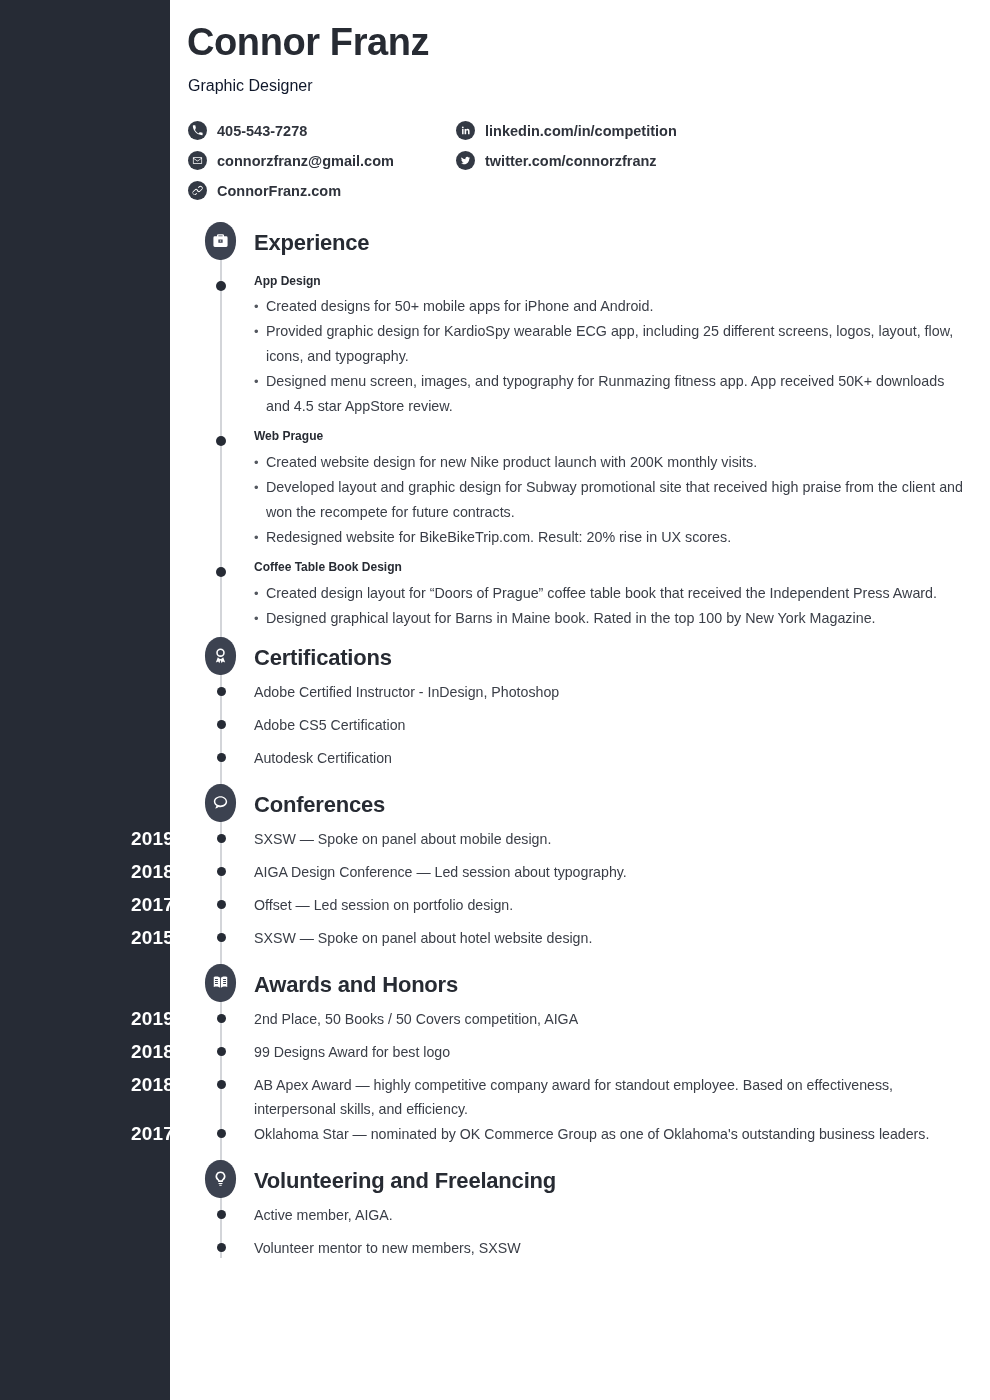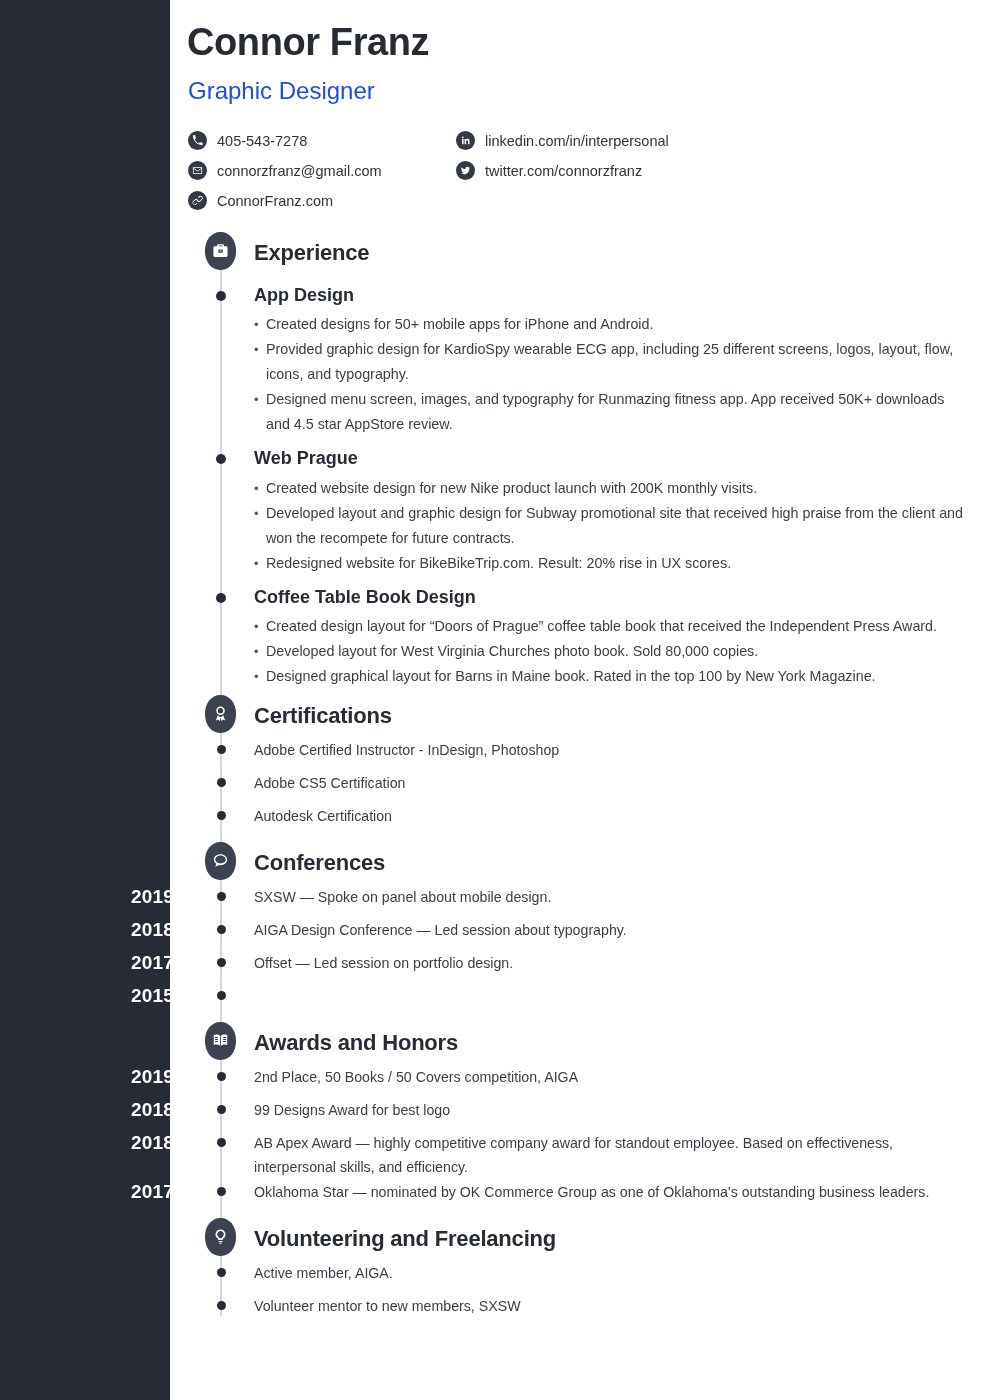--- a/index.html
+++ b/index.html
@@ -26,29 +26,29 @@
     width: 820px; height: 1400px;
     padding: 22px 20px 0 16px;
   }
 
   
   .name {
     font-size: 38px; font-weight: bold; letter-spacing: -0.4px;
     color: #272b33; line-height: 1.1; margin-left: 1px;
   }
   .job-title {
-    font-size: 24px; font-weight: normal; color: #1d4ed8;
+    font-size: 16px; font-weight: normal; color: #0f172a;
     margin-top: 13px; margin-left: 2px;
   }
 
   .contacts {
     margin-top: 21px; margin-left: 2px;
     display: flex; flex-wrap: wrap;
   }
-  .contact-col { width: 268px; }
+  .contact-col { width: 268px; font-weight: bold; }
   .contact-row {
     display: flex; align-items: center;
     height: 30px;
   }
   .contact-text { font-size: 14.5px; color: #2f333c; margin-left: 10px; }
 
   .cicon {
     width: 19px; height: 19px; border-radius: 50%;
     background: #333944; color: #fff;
     display: flex; align-items: center; justify-content: center;
@@ -81,21 +81,21 @@
   }
 
   
   .entry { position: relative; margin-top: 10px; }
   .entry-dot {
     position: absolute; left: 30px; top: 7px;
     width: 10px; height: 10px; border-radius: 50%;
     background: #262b35;
   }
   .entry-title {
-    margin-left: 68px; font-size: 18px; font-weight: bold;
+    margin-left: 68px; font-size: 12px; font-weight: bold;
     color: #272b33; line-height: 1.3;
   }
   .bullets { margin-left: 68px; margin-top: 5px; }
   .bullet {
     position: relative; padding-left: 12px;
     font-size: 14.3px; line-height: 25px; color: #3a3e47;
   }
   .bullet::before {
     content: "\2022"; position: absolute; left: 0; top: 0;
     color: #53575f; font-size: 13px;
@@ -163,21 +163,21 @@
           </div>
         </div>
 
         <div class="contact-col">
           <div class="contact-row">
             <span class="cicon">
               <svg viewBox="0 0 24 24">
                   <path d="M4.5 8.5h3.3V20H4.5V8.5zM6.1 3.3a1.9 1.9 0 1 1 0 3.9 1.9 1.9 0 0 1 0-3.9zM10 8.5h3.2v1.6h.1c.5-.9 1.6-1.8 3.3-1.8 3.5 0 4.2 2.3 4.2 5.3V20h-3.3v-5.5c0-1.3 0-3-1.9-3s-2.1 1.4-2.1 2.9V20H10V8.5z"></path>
                 </svg>
             </span>
-            <span class="contact-text">linkedin.com/in/interpersonal</span>
+            <span class="contact-text">linkedin.com/in/competition</span>
           </div>
 
           <div class="contact-row">
             <span class="cicon">
               <svg viewBox="0 0 24 24">
                   <path d="M22 5.9c-.7.3-1.5.6-2.4.7.8-.5 1.5-1.3 1.8-2.3-.8.5-1.7.8-2.6 1a4.1 4.1 0 0 0-7 3.8A11.7 11.7 0 0 1 3.3 4.8a4.1 4.1 0 0 0 1.3 5.5c-.7 0-1.3-.2-1.8-.5 0 2 1.4 3.7 3.3 4.1-.6.2-1.2.2-1.8.1a4.1 4.1 0 0 0 3.8 2.9A8.3 8.3 0 0 1 2 18.6a11.7 11.7 0 0 0 6.3 1.8c7.6 0 11.8-6.3 11.8-11.8v-.5c.8-.6 1.5-1.3 2-2.2z"></path>
                 </svg>
             </span>
             <span class="contact-text">twitter.com/connorzfranz</span>
           </div>
@@ -216,21 +216,20 @@
             <div class="bullet">Developed layout and graphic design for Subway promotional site that received high praise from the client and won the recompete for future contracts.</div>
             <div class="bullet">Redesigned website for BikeBikeTrip.com. Result: 20% rise in UX scores.</div>
           </div>
         </div>
 
         <div class="entry">
           <span class="entry-dot"></span>
           <div class="entry-title">Coffee Table Book Design</div>
           <div class="bullets">
             <div class="bullet">Created design layout for “Doors of Prague” coffee table book that received the Independent Press Award.</div>
-            <div class="bullet">Developed layout for West Virginia Churches photo book. Sold 80,000 copies.</div>
             <div class="bullet">Designed graphical layout for Barns in Maine book. Rated in the top 100 by New York Magazine.</div>
           </div>
         </div>
       </div>
 
       <div class="section">
         <div class="sec-head">
           <span class="sec-badge">
             <svg viewBox="0 0 24 24">
                 <path d="M12 2a6 6 0 1 0 0 12A6 6 0 0 0 12 2zm0 2.2a3.8 3.8 0 1 1 0 7.6 3.8 3.8 0 0 1 0-7.6zM8.2 14.6 5.4 22l3.4-1.6L10.4 23l2-5.6a7.8 7.8 0 0 1-4.2-2.8zm7.6 0a7.8 7.8 0 0 1-4.1 2.8l1.9 5.6 1.6-2.6L18.6 22l-2.8-7.4z"></path>
@@ -272,20 +271,21 @@
           <div class="row-text">AIGA Design Conference — Led session about typography.</div>
         </div>
         <div class="row">
           <span class="row-year">2017</span>
           <span class="row-dot"></span>
           <div class="row-text">Offset — Led session on portfolio design.</div>
         </div>
         <div class="row">
           <span class="row-year">2015</span>
           <span class="row-dot"></span>
+          <div class="row-text">SXSW — Spoke on panel about hotel website design.</div>
         </div>
       </div>
 
       <div class="section">
         <div class="sec-head">
           <span class="sec-badge">
             <svg viewBox="0 0 24 24">
                 <path d="M2.5 4.3C4.6 3.6 7 3.4 9 3.9c1 .3 1.9.7 2.4 1.3v14.2c-.7-.6-1.6-1-2.6-1.3-1.9-.5-4-.3-6.3.4V4.3zm19 0v14.2c-2.3-.7-4.4-.9-6.3-.4-1 .3-1.9.7-2.6 1.3V5.2c.5-.6 1.4-1 2.4-1.3 2-.5 4.4-.3 6.5.4zM4.2 7.1v1.3h4.1V7.1H4.2zm0 2.8v1.3h4.1V9.9H4.2zm0 2.8V14h4.1v-1.3H4.2zm11.5-5.6v1.3h4.1V7.1h-4.1zm0 2.8v1.3h4.1V9.9h-4.1zm0 2.8V14h4.1v-1.3h-4.1z"></path>
               </svg>
           </span>

